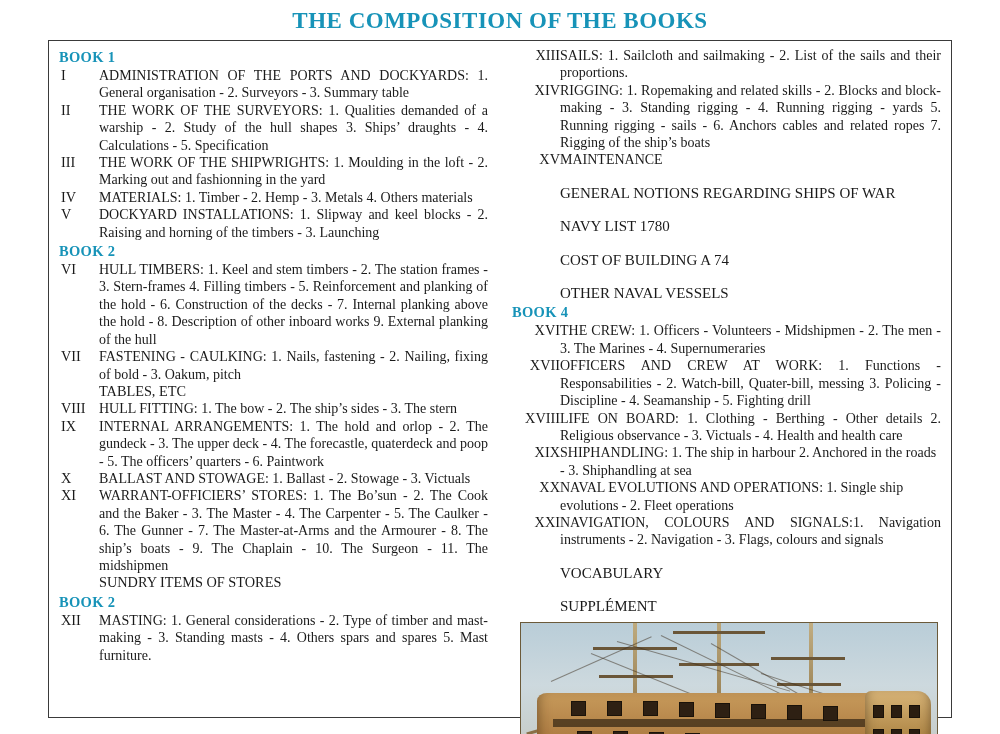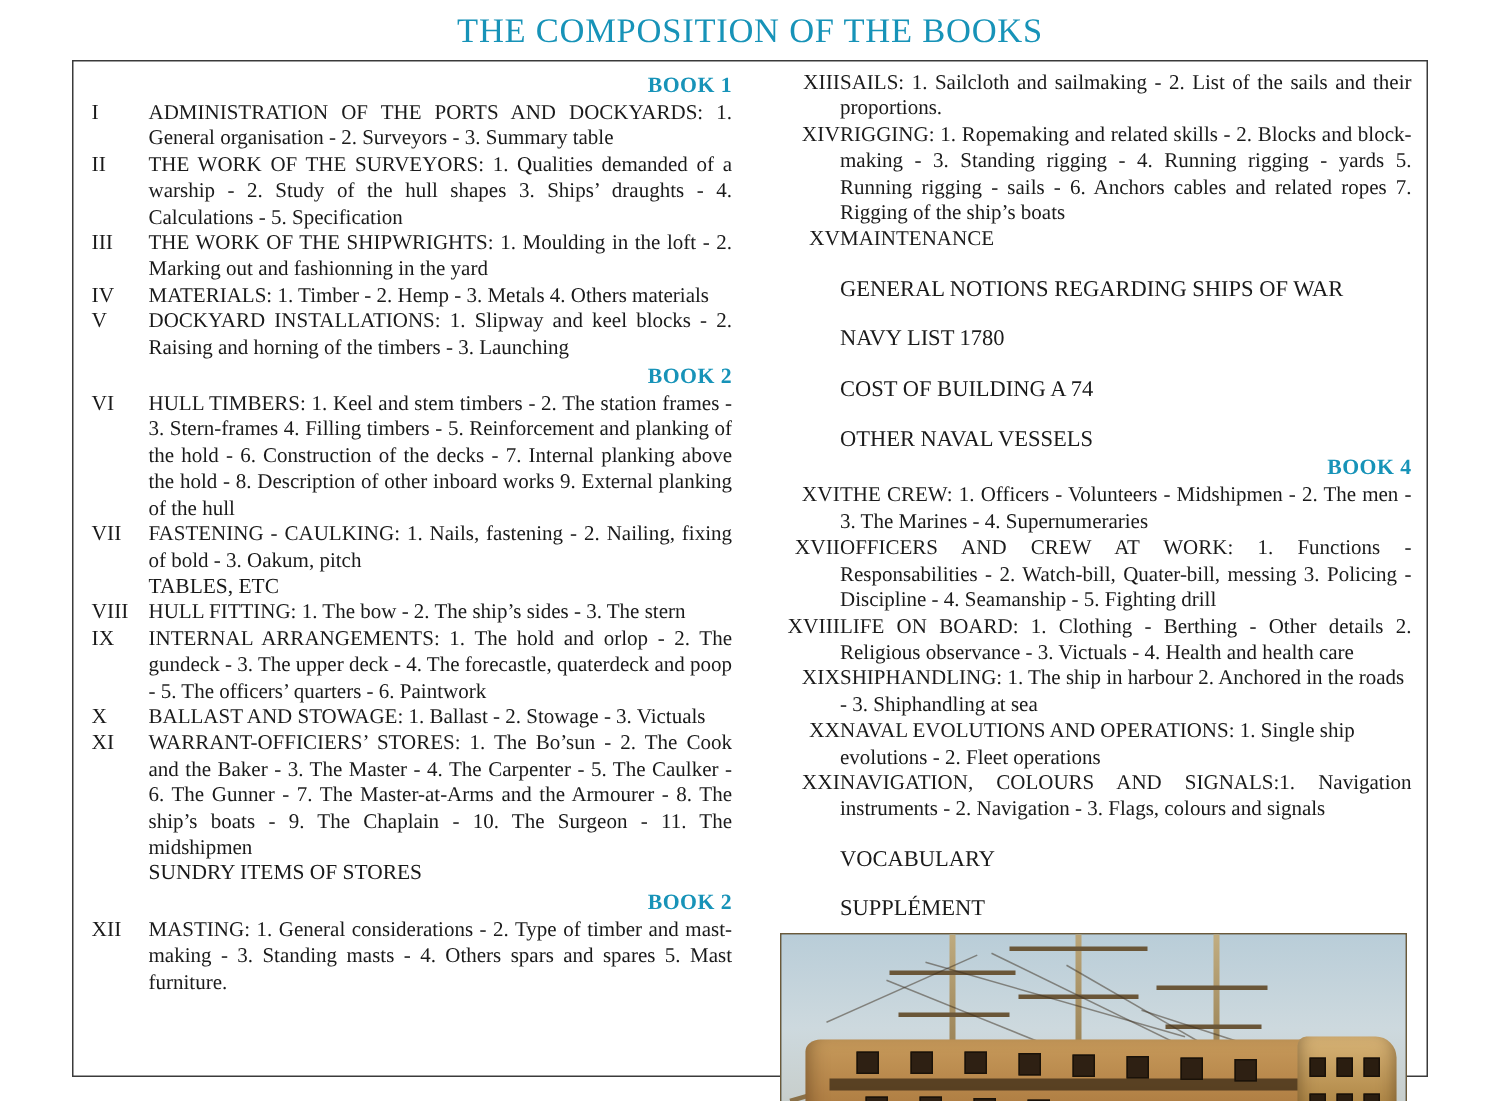--- a/index.html
+++ b/index.html
@@ -16,21 +16,21 @@
   }
   .page {
     position: relative;
     width: 1000px;
     height: 734px;
     box-sizing: border-box;
   }
   .main-title {
     text-align: center;
     font-family: "Liberation Serif", serif;
-    font-weight: normal;
+    font-weight: bold;
     font-size: 23px;
     letter-spacing: 0.5px;
     color: #1793b8;
     padding-top: 8px;
     padding-bottom: 6px;
   }
   .frame {
     position: absolute;
     left: 48px;
     top: 40px;
@@ -51,21 +51,21 @@
     width: 50%;
     box-sizing: border-box;
   }
   .col-left {
     padding-right: 12px;
   }
   .col-right {
     padding-left: 12px;
   }
   .book-head {
-    text-align: right;
+    text-align: left;
     font-weight: bold;
     font-size: 14.5px;
     color: #1793b8;
     margin: 2px 0 1px 0;
     letter-spacing: 0.3px;
   }
   .entry {
     display: flex;
     flex-direction: row;
     align-items: flex-start;

